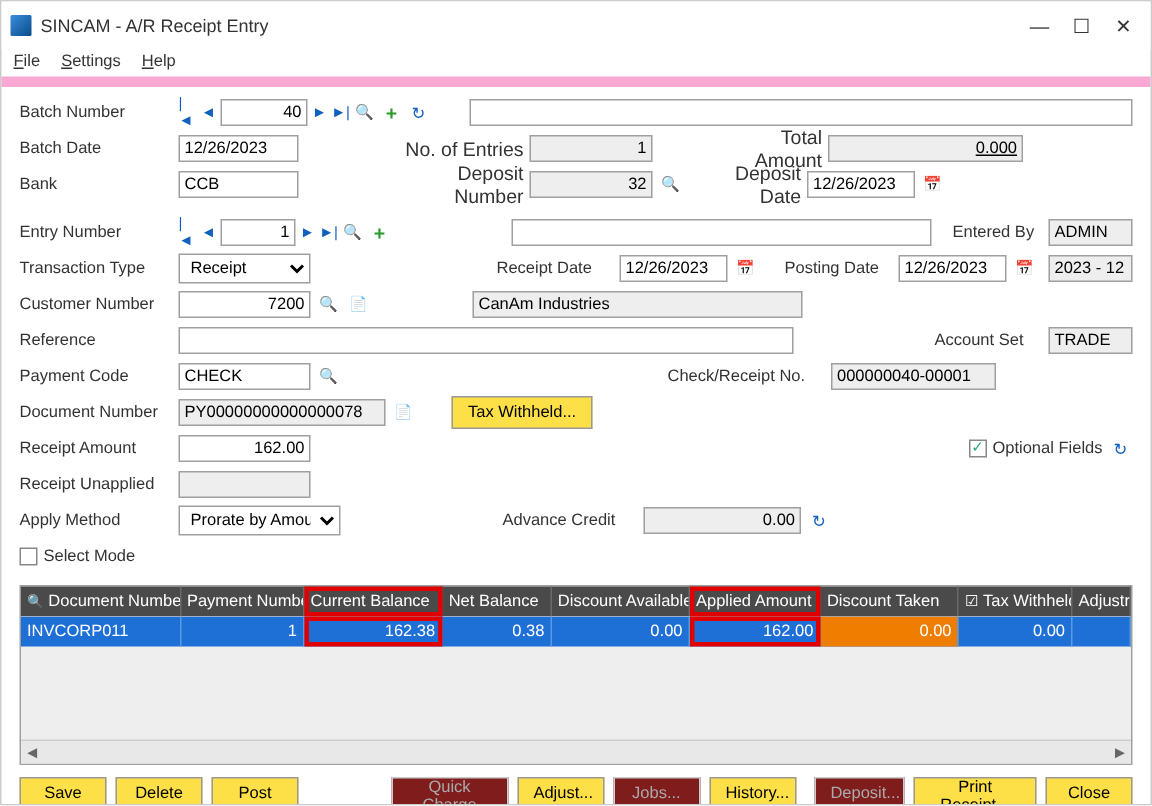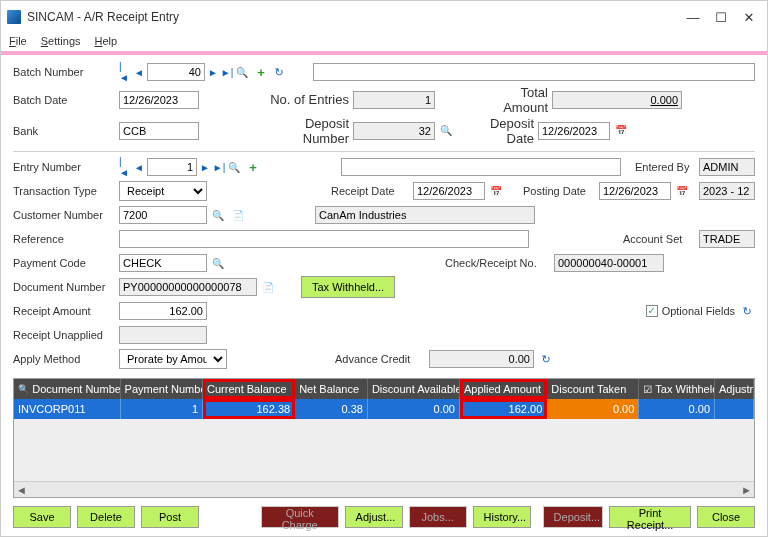--- a/index.html
+++ b/index.html
@@ -3,21 +3,21 @@
 <meta charset="utf-8">
 <style>
   * { box-sizing: border-box; font-family: "Segoe UI", Tahoma, sans-serif; }
   body { margin: 0; background: #f8f9fb; font-size: 11px; color: #333; }
   .window { width: 768px; height: 537px; background: #fff; display: flex; flex-direction: column; border: 1px solid #ccc; }
   .titlebar { display: flex; align-items: center; height: 24px; padding: 16px 6px; background: #fff; }
   .titlebar .app-icon { width: 14px; height: 14px; background: linear-gradient(135deg,#3a8dde 0%,#0a4b8a 100%); margin-right: 6px; border-radius:1px;}
   .titlebar .title { flex: 1; font-size: 12px; }
   .titlebar .ctrls { display: flex; gap: 4px; }
   .titlebar .ctrls span { width: 24px; height: 20px; display: flex; align-items: center; justify-content: center; font-size: 13px; }
-  .menubar { display: flex; gap: 14px; padding: 2px 8px 4px; border-bottom: 4px solid #f9a8d4; }
+  .menubar { display: flex; gap: 14px; padding: 2px 8px 4px; border-bottom: 7px solid #f9a8d4; }
   .menubar span { font-size: 11px; }
   .menubar span u { text-decoration: underline; }
   .content { flex: 1; display: flex; flex-direction: column; padding: 6px 12px 0 12px; overflow: hidden; }
   .row { display: flex; align-items: center; min-height: 22px; margin-bottom: 2px; gap: 4px; }
   .lbl { width: 102px; font-size: 11px; }
   .lbl2 { width: 90px; font-size: 13px; text-align: right; }
   .navgrp { display: flex; align-items: center; gap: 2px; }
   .navbtn { width: 12px; height: 16px; display: flex; align-items: center; justify-content: center; color: #1060c0; font-size: 10px; cursor: pointer; }
   input.field, .field { height: 18px; border: 1px solid #a0a0a0; background: #fff; padding: 0 3px; font-size: 11px; }
   .field.ro { background: #eeeeee; }
@@ -25,21 +25,21 @@
   .icnbtn { width: 16px; height: 16px; display: inline-flex; align-items: center; justify-content: center; font-size: 11px; color: #555; border:1px solid transparent;}
   .icnbtn.search::before { content: "\1F50D"; font-size: 10px; }
   .icnbtn.new::before { content: "+"; color: #2a9b2a; font-weight: bold; font-size: 13px; }
   .icnbtn.refresh::before { content: "\21BB"; color:#1060c0;}
   .icnbtn.cal::before { content:"\1F4C5"; font-size:10px; color:#447; }
   .icnbtn.doc::before { content:"\1F4C4"; font-size:10px;}
   .sep { height:1px; background:#d0d0d0; margin:4px 0;}
   .checkbox { display:inline-flex; align-items:center; gap:4px;}
   .checkbox .box { width:12px; height:12px; border:1px solid #888; background:#fff;}
   .checkbox.checked .box::after { content:"✓"; font-size:10px; line-height:10px; color:#2a7; display:block; text-align:center;}
-  .btn { height:22px; border:1px solid #999; background:#bef264; padding:0 10px; font-size:11px; min-width:58px; cursor:pointer;}
+  .btn { height:22px; border:1px solid #999; background:#fde047; padding:0 10px; font-size:11px; min-width:58px; cursor:pointer;}
   .btn.disabled { color:#aaa; border-color:#ccc; background:#7f1d1d; cursor:default;}
   .grid-wrap { flex:1; display:flex; flex-direction:column; border:1px solid #a0a0a0; margin-top:6px; min-height:120px; }
   .grid-head { display:flex; background:#4a4a4a; color:#fff; font-size:11px; height:20px; align-items:center; }
   .grid-head .gc, .gridrow .gc { height:20px; display:flex; align-items:center; padding:0 4px; border-right:1px solid #6a6a6a; overflow:hidden; white-space:nowrap;}
   .grid-head .gc.hi { outline:3px solid #e00000; outline-offset:-3px; position:relative; z-index:2;}
   .gridbody { flex:1; background:#eeeeee; overflow:hidden;}
   .gridrow { display:flex; height:20px; background:#1e6fd6; color:#fff;align-items:flex-end;}
   .gridrow .gc { border-right:1px solid #5a9be0;}
   .gridrow .gc.right { justify-content:flex-end;}
   .gridrow .gc.hi { outline:3px solid #e00000; outline-offset:-3px; position:relative; z-index:2;}
@@ -147,21 +147,21 @@
       <div style="width:10px;"></div>
       <div style="width:72px;">Posting Date</div>
       <input class="field" style="width: 72px;" value="12/26/2023">
       <span class="icnbtn cal"></span>
       <div class="spacer"></div>
       <input class="field ro" style="width: 56px;" readonly="" value="2023 - 12">
     </div>
 
     <div class="row">
       <div class="lbl">Customer Number</div>
-      <input class="field" style="width: 88px;" value="7200">
+      <input class="field" style="width: 88px; text-align: right;" value="7200">
       <span class="icnbtn search"></span>
       <span class="icnbtn doc"></span>
       <div style="width:60px;"></div>
       <input class="field ro" style="width: 220px;" readonly="" value="CanAm Industries">
     </div>
 
     <div class="row">
       <div class="lbl">Reference</div>
       <input class="field" style="width: 410px;" value="">
       <div class="spacer"></div>
@@ -206,20 +206,26 @@
       <div class="lbl">Apply Method</div>
       <select class="field" style="width:108px;">
         <option>Prorate by Amount</option>
       </select>
       <div style="width:100px;"></div>
       <div style="width:90px;">Advance Credit</div>
       <input class="field ro totalfield" style="width: 105px;" readonly="" value="0.00">
       <span class="icnbtn refresh"></span>
     </div>
 
+    <div class="row">
+      <div class="checkbox">
+        <div class="box"></div>
+        <span>Select Mode</span>
+      </div>
+    </div>
 
     <div class="grid-wrap">
       <div class="grid-head">
         <div class="gc col-docno icon">Document Number</div>
         <div class="gc col-payno">Payment Number</div>
         <div class="gc col-curbal hi">Current Balance</div>
         <div class="gc col-netbal">Net Balance</div>
         <div class="gc col-disc">Discount Available</div>
         <div class="gc col-applied hi">Applied Amount</div>
         <div class="gc col-disctk">Discount Taken</div>

